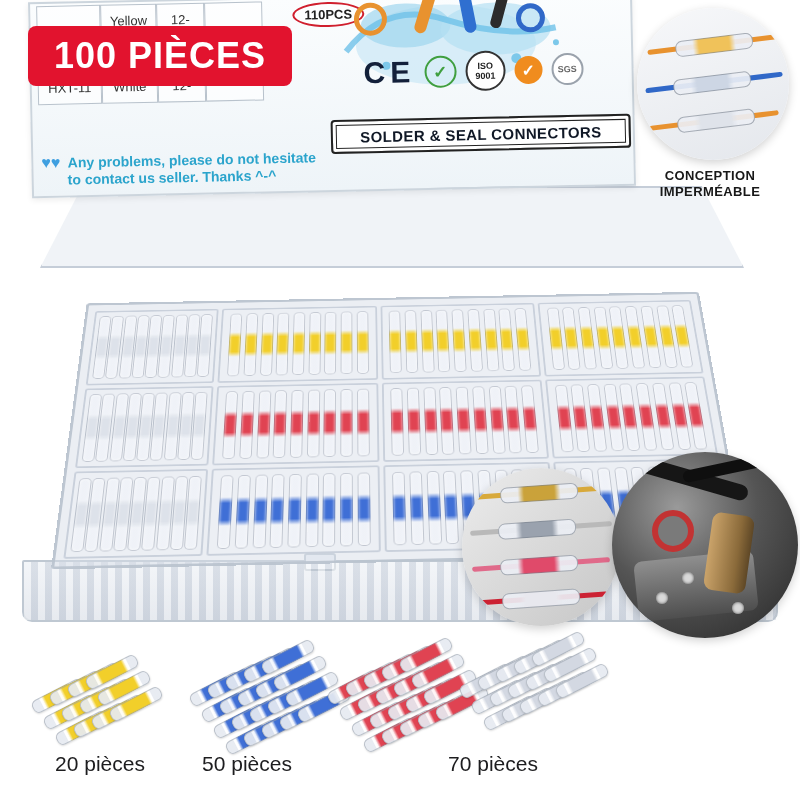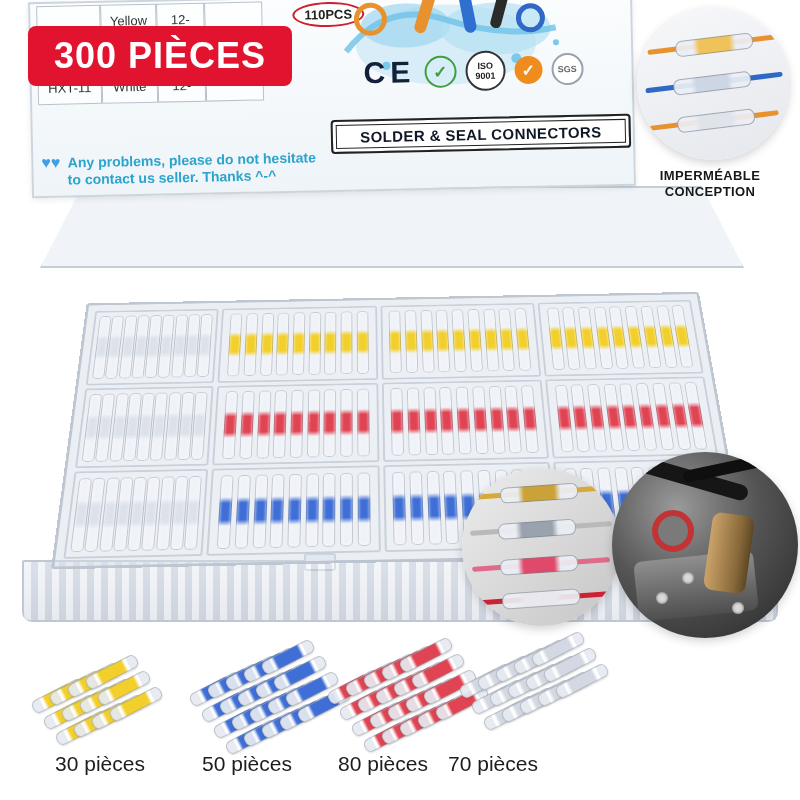--- a/index.html
+++ b/index.html
@@ -157,21 +157,21 @@
 
     <div class="banner">SOLDER &amp; SEAL CONNECTORS</div>
 
     <div class="note">
       <span class="hearts">♥♥</span>
       <span>Any problems, please do not hesitate</span><br>
       <span style="margin-left:26px">to contact us seller. Thanks ^-^</span>
     </div>
   </div>
 
-  <div class="badge">300 PIÈCES</div>
+  <div class="badge">100 PIÈCES</div>
 
   <div class="lid-plastic"></div>
   <div class="tray" id="tray-grid">
       <div class="cell">
         <i class="conn" style="--c: #dde2ea;"></i>
         <i class="conn" style="--c: #dde2ea;"></i>
         <i class="conn" style="--c: #dde2ea;"></i>
         <i class="conn" style="--c: #dde2ea;"></i>
         <i class="conn" style="--c: #dde2ea;"></i>
         <i class="conn" style="--c: #dde2ea;"></i>
@@ -314,22 +314,22 @@
     <div class="iw-row" style="left:8px;top:66px;width:138px;--wire:#3068c8;--band:#cdd6e4;transform:rotate(-7deg)">
       <span class="wire"></span>
       <span class="capsule"></span>
     </div>
     <div class="iw-row" style="left:12px;top:104px;width:130px;--wire:#e8922f;--band:#dfe3ea;transform:rotate(-7deg)">
       <span class="wire"></span>
       <span class="capsule"></span>
     </div>
   </div>
   <div class="wp-caption">
+    <div>CONCEPTION</div>
     <div>IMPERMÉABLE</div>
-    <div>CONCEPTION</div>
   </div>
 
   <div class="inset inset-wires">
     <div class="iw-row" style="left:10px;top:16px;width:138px;--wire:#d8a93a;--band:#caa23a;transform:rotate(-4deg)">
       <span class="wire"></span>
         <span class="capsule"></span>
     </div>
     <div class="iw-row" style="left:8px;top:52px;width:142px;--wire:#b9b9b9;--band:#9aa2ae;transform:rotate(-4deg)">
       <span class="wire"></span>
         <span class="capsule"></span>
@@ -424,18 +424,17 @@
       <i class="cap" style="--c: #d3d8e2; left: 48px; top: 44px;"></i>
       <i class="cap" style="--c: #d3d8e2; left: 66px; top: 36px;"></i>
       <i class="cap" style="--c: #d3d8e2; left: 84px; top: 28px;"></i>
       <i class="cap" style="--c: #d3d8e2; left: 24px; top: 76px;"></i>
       <i class="cap" style="--c: #d3d8e2; left: 42px; top: 68px;"></i>
       <i class="cap" style="--c: #d3d8e2; left: 60px; top: 60px;"></i>
       <i class="cap" style="--c: #d3d8e2; left: 78px; top: 52px;"></i>
       <i class="cap" style="--c: #d3d8e2; left: 96px; top: 44px;"></i>
     </div>
 
-  <div class="count-label" style="left:25px">30 pièces</div>
+  <div class="count-label" style="left:25px">20 pièces</div>
   <div class="count-label" style="left:172px">50 pièces</div>
-  <div class="count-label" style="left:308px">80 pièces</div>
   <div class="count-label" style="left:418px">70 pièces</div>
 
 </div>
 
 </body></html>

